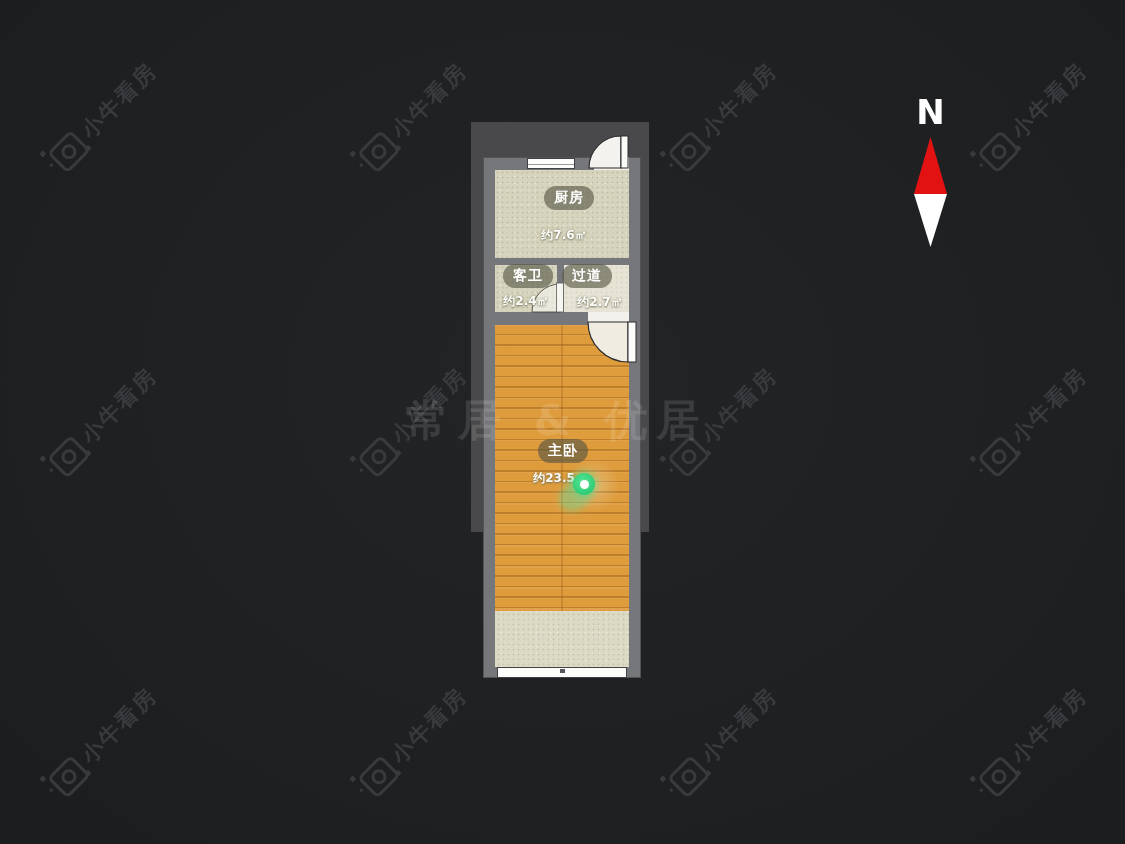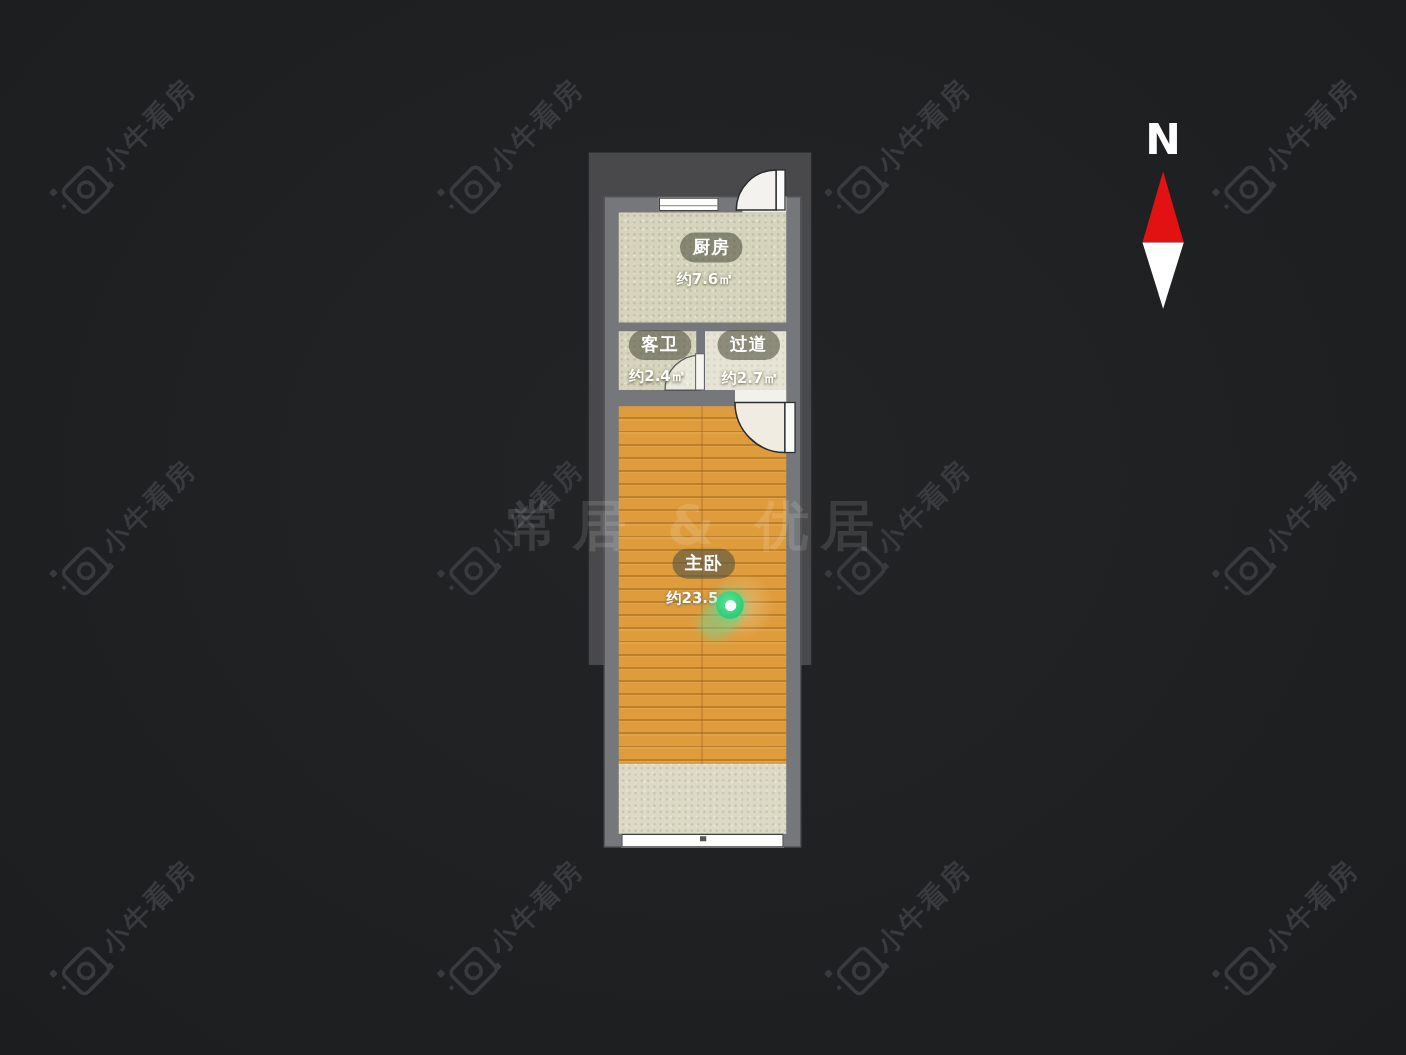--- a/index.html
+++ b/index.html
@@ -165,24 +165,24 @@
       <rect x="150" y="14" width="7" height="32" fill="#fbfbf9" stroke="#2c2d2f" stroke-width="1"></rect>
 
       <path d="M89,190 L89,162 A28 28 0 0 0 61,190 Z" fill="rgba(250,250,245,0.55)" stroke="rgba(60,60,62,0.8)" stroke-width="1"></path>
       <rect x="85.5" y="161" width="7" height="29" fill="#f6f5f0" stroke="#5a5b5e" stroke-width="0.8"></rect>
 
       <path d="M157,200 L117,200 A40 40 0 0 0 157,240 Z" fill="#f0ece1" stroke="#2c2d2f" stroke-width="1.2"></path>
       <rect x="157" y="200" width="8" height="40" fill="#fbfbf9" stroke="#2c2d2f" stroke-width="1"></rect>
     </svg>
 
     <div class="lbl" style="left:98px;top:76px"><span class="pill">厨房</span></div>
-    <div class="lbl" style="left:93px;top:100px"><span class="area">约7.6㎡</span></div>
+    <div class="lbl" style="left:93px;top:112px"><span class="area">约7.6㎡</span></div>
     <div class="lbl" style="left:57px;top:154px"><span class="pill">客卫</span></div>
     <div class="lbl" style="left:55px;top:178px"><span class="area">约2.4㎡</span></div>
-    <div class="lbl" style="left:128px;top:154px"><span class="pill">过道</span></div>
+    <div class="lbl" style="left:116px;top:154px"><span class="pill">过道</span></div>
     <div class="lbl" style="left:129px;top:179px"><span class="area">约2.7㎡</span></div>
     <div class="lbl" style="left:92px;top:329px"><span class="pill">主卧</span></div>
     <div class="lbl" style="left:89px;top:355px"><span class="area">约23.5㎡</span></div>
 
     <div class="pin" style="left:113px;top:362px">
       <span class="pin-halo"></span>
       <span class="pin-glow"></span>
       <span class="pin-dot">
           <span class="pin-core"></span>
         </span>

